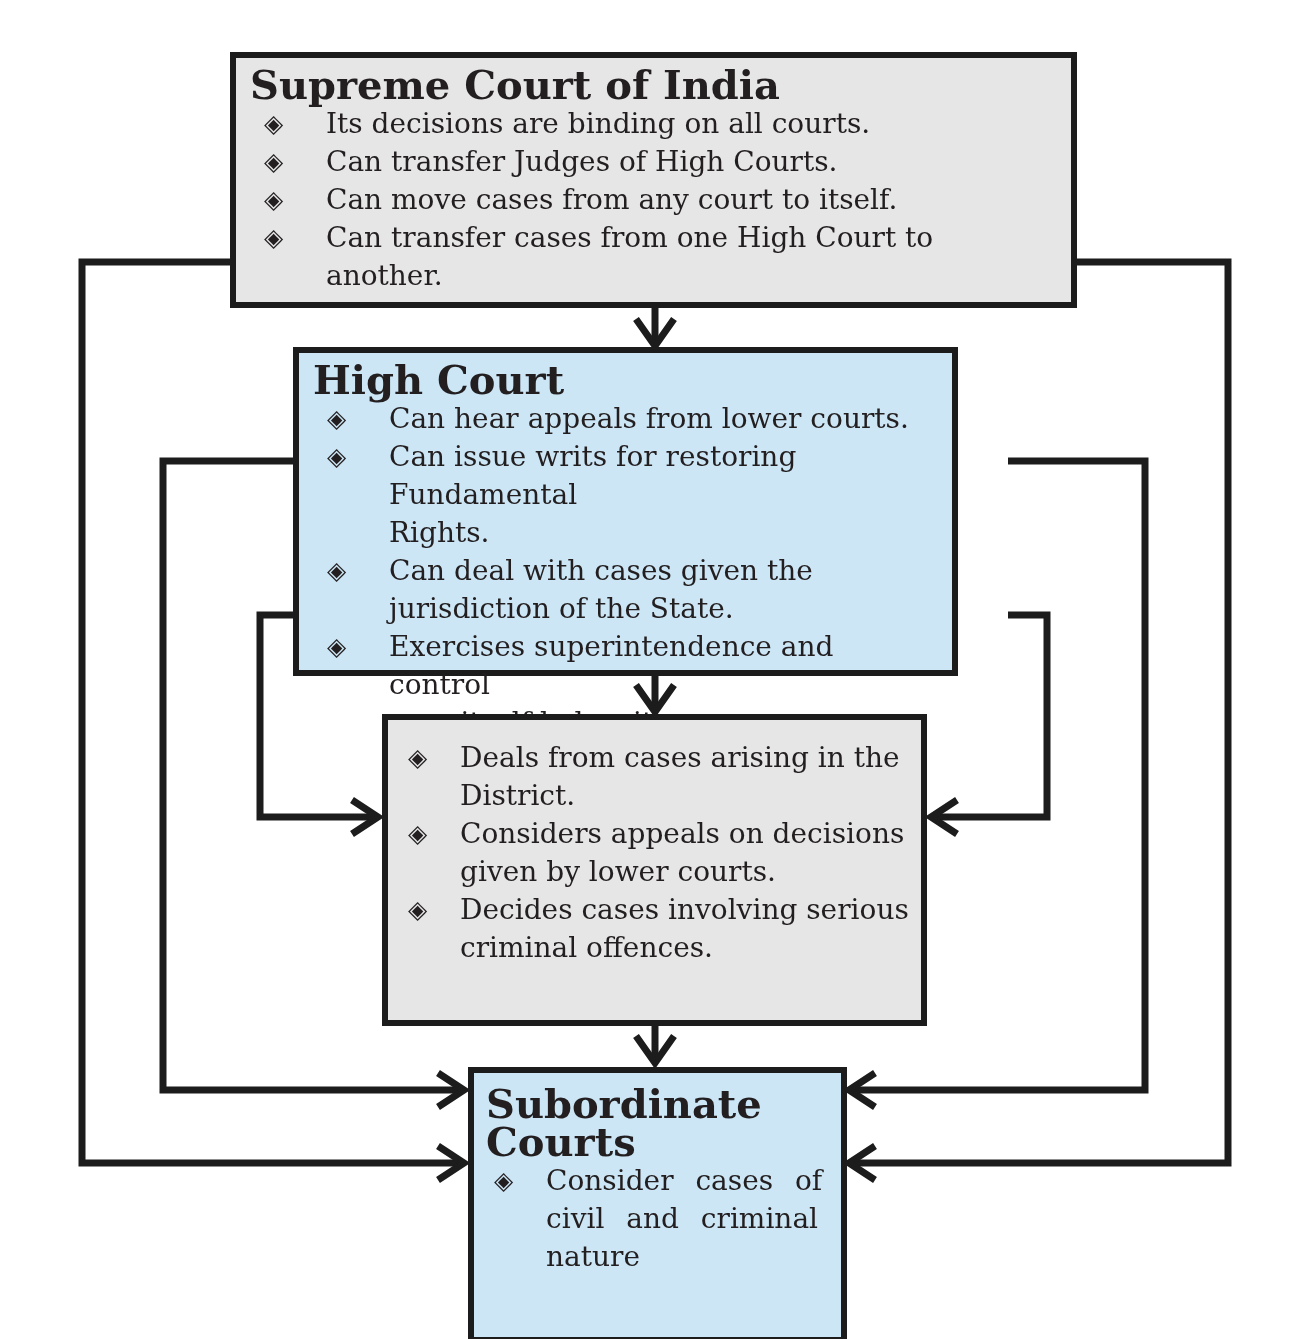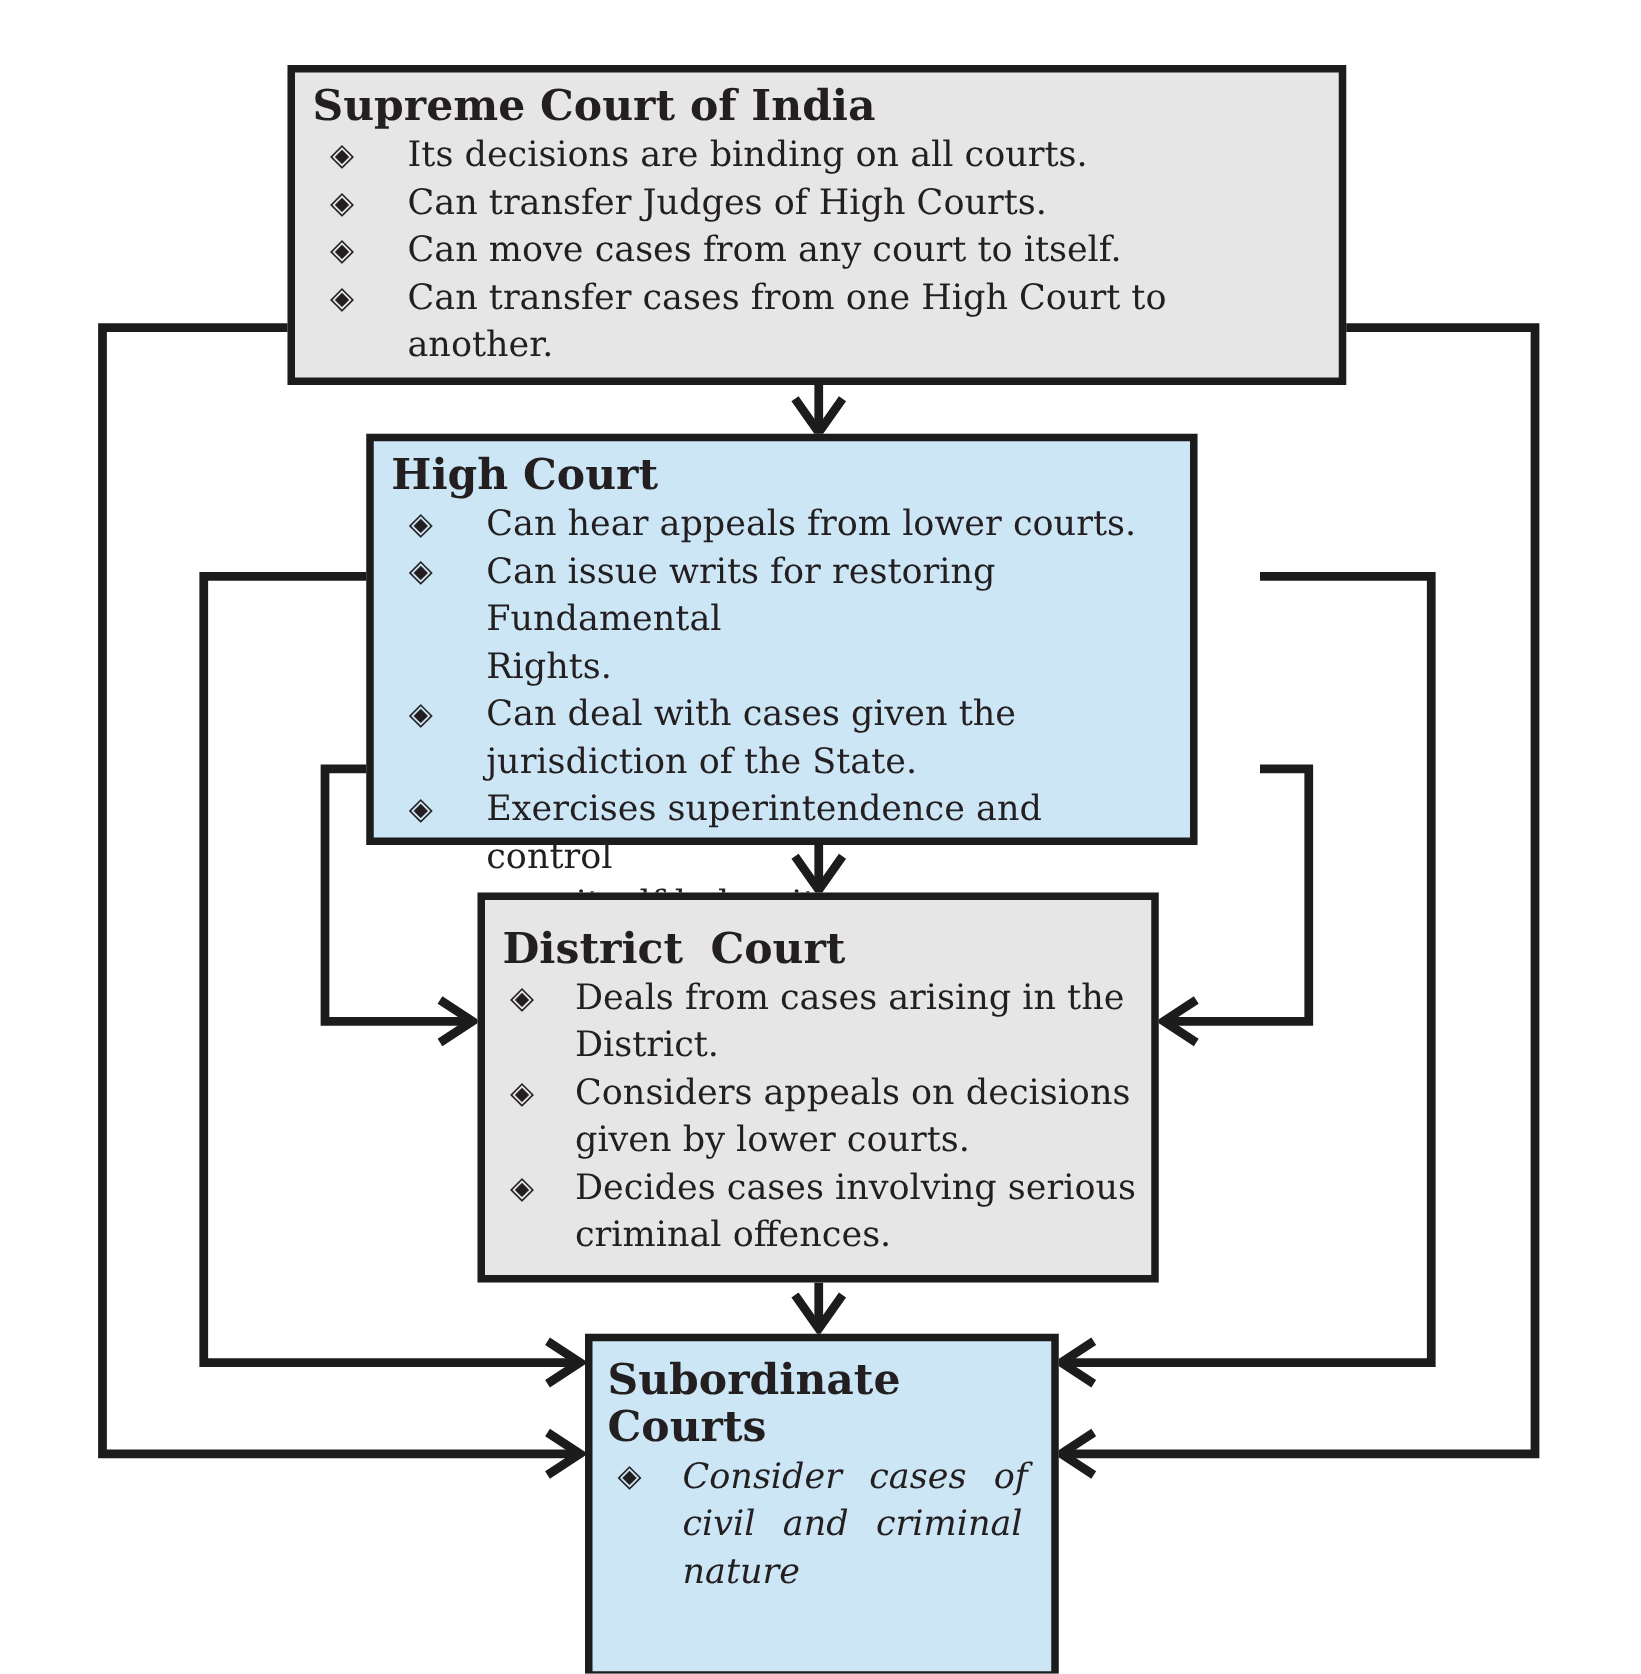--- a/index.html
+++ b/index.html
@@ -9,39 +9,39 @@
   }
   svg.connectors{position:absolute;left:0;top:0;width:1313px;height:1339px;z-index:1;}
   .edge{stroke:#1c1c1c;stroke-width:7;fill:none;stroke-linejoin:miter;stroke-linecap:butt;}
   .box{
     position:absolute;z-index:2;border:6px solid #1c1c1c;box-sizing:border-box;
     padding:6px 10px 6px 10px;
   }
   .fill-gray{background:#e6e6e6;}
   .fill-blue{background:#cce6f6;}
   .box h2{
-    margin:2px 0 0 4px;font-size:34px;line-height:38px;font-weight:bold;
+    margin:2px 0 0 4px;font-size:40px;line-height:38px;font-weight:bold;
     font-family:"DejaVu Serif","Liberation Serif",serif;color:#231f20;
   }
   .box ul{list-style:none;margin:1px 0 0 0;padding:0;}
   .box li{display:grid;grid-template-columns:62px 1fr;padding-left:18px;align-items:start;}
   .glyph{
     font-family:"DejaVu Sans","Liberation Sans",sans-serif;
     font-size:25px;line-height:38px;justify-self:start;
   }
   .btext{font-size:28px;line-height:38px;white-space:pre-line;}
   
   #box-supreme{left:230px;top:52px;width:847px;height:256px;}
   #box-high{left:293px;top:347px;width:665px;height:329px;}
   #box-district{left:382px;top:714px;width:545px;height:312px;padding-top:18px;}
   #box-subordinate{left:468px;top:1067px;width:379px;height:276px;padding-top:10px;}
   #box-district li,#box-subordinate li{grid-template-columns:52px 1fr;padding-left:10px;}
   #box-district h2{word-spacing:10px;}
   #box-subordinate h2{word-spacing:16px;margin-left:2px;}
-  #box-subordinate .btext{word-spacing:13px;font-style:italic;}
+  #box-subordinate .btext{word-spacing:13px;}
 </style>
 </head>
 <body>
 
 <div class="canvas">
 
   <svg class="connectors" viewBox="0 0 1313 1339" aria-hidden="true">
 
     <path class="edge" d="M655,308 V344"></path>
     <path class="edge" d="M636,319 L655,346 L674,319"></path>
@@ -107,21 +107,20 @@
       </li>
       <li>
         <span class="glyph">◈</span>
         <span class="btext">Exercises superintendence and control
 over itself below it.</span>
       </li>
     </ul>
   </section>
 
   <section class="box fill-gray" id="box-district">
-    <h2>District Court</h2>
     <ul>
       <li>
         <span class="glyph">◈</span>
         <span class="btext">Deals from cases arising in the
 District.</span>
       </li>
       <li>
         <span class="glyph">◈</span>
         <span class="btext">Considers appeals on decisions
 given by lower courts.</span>

